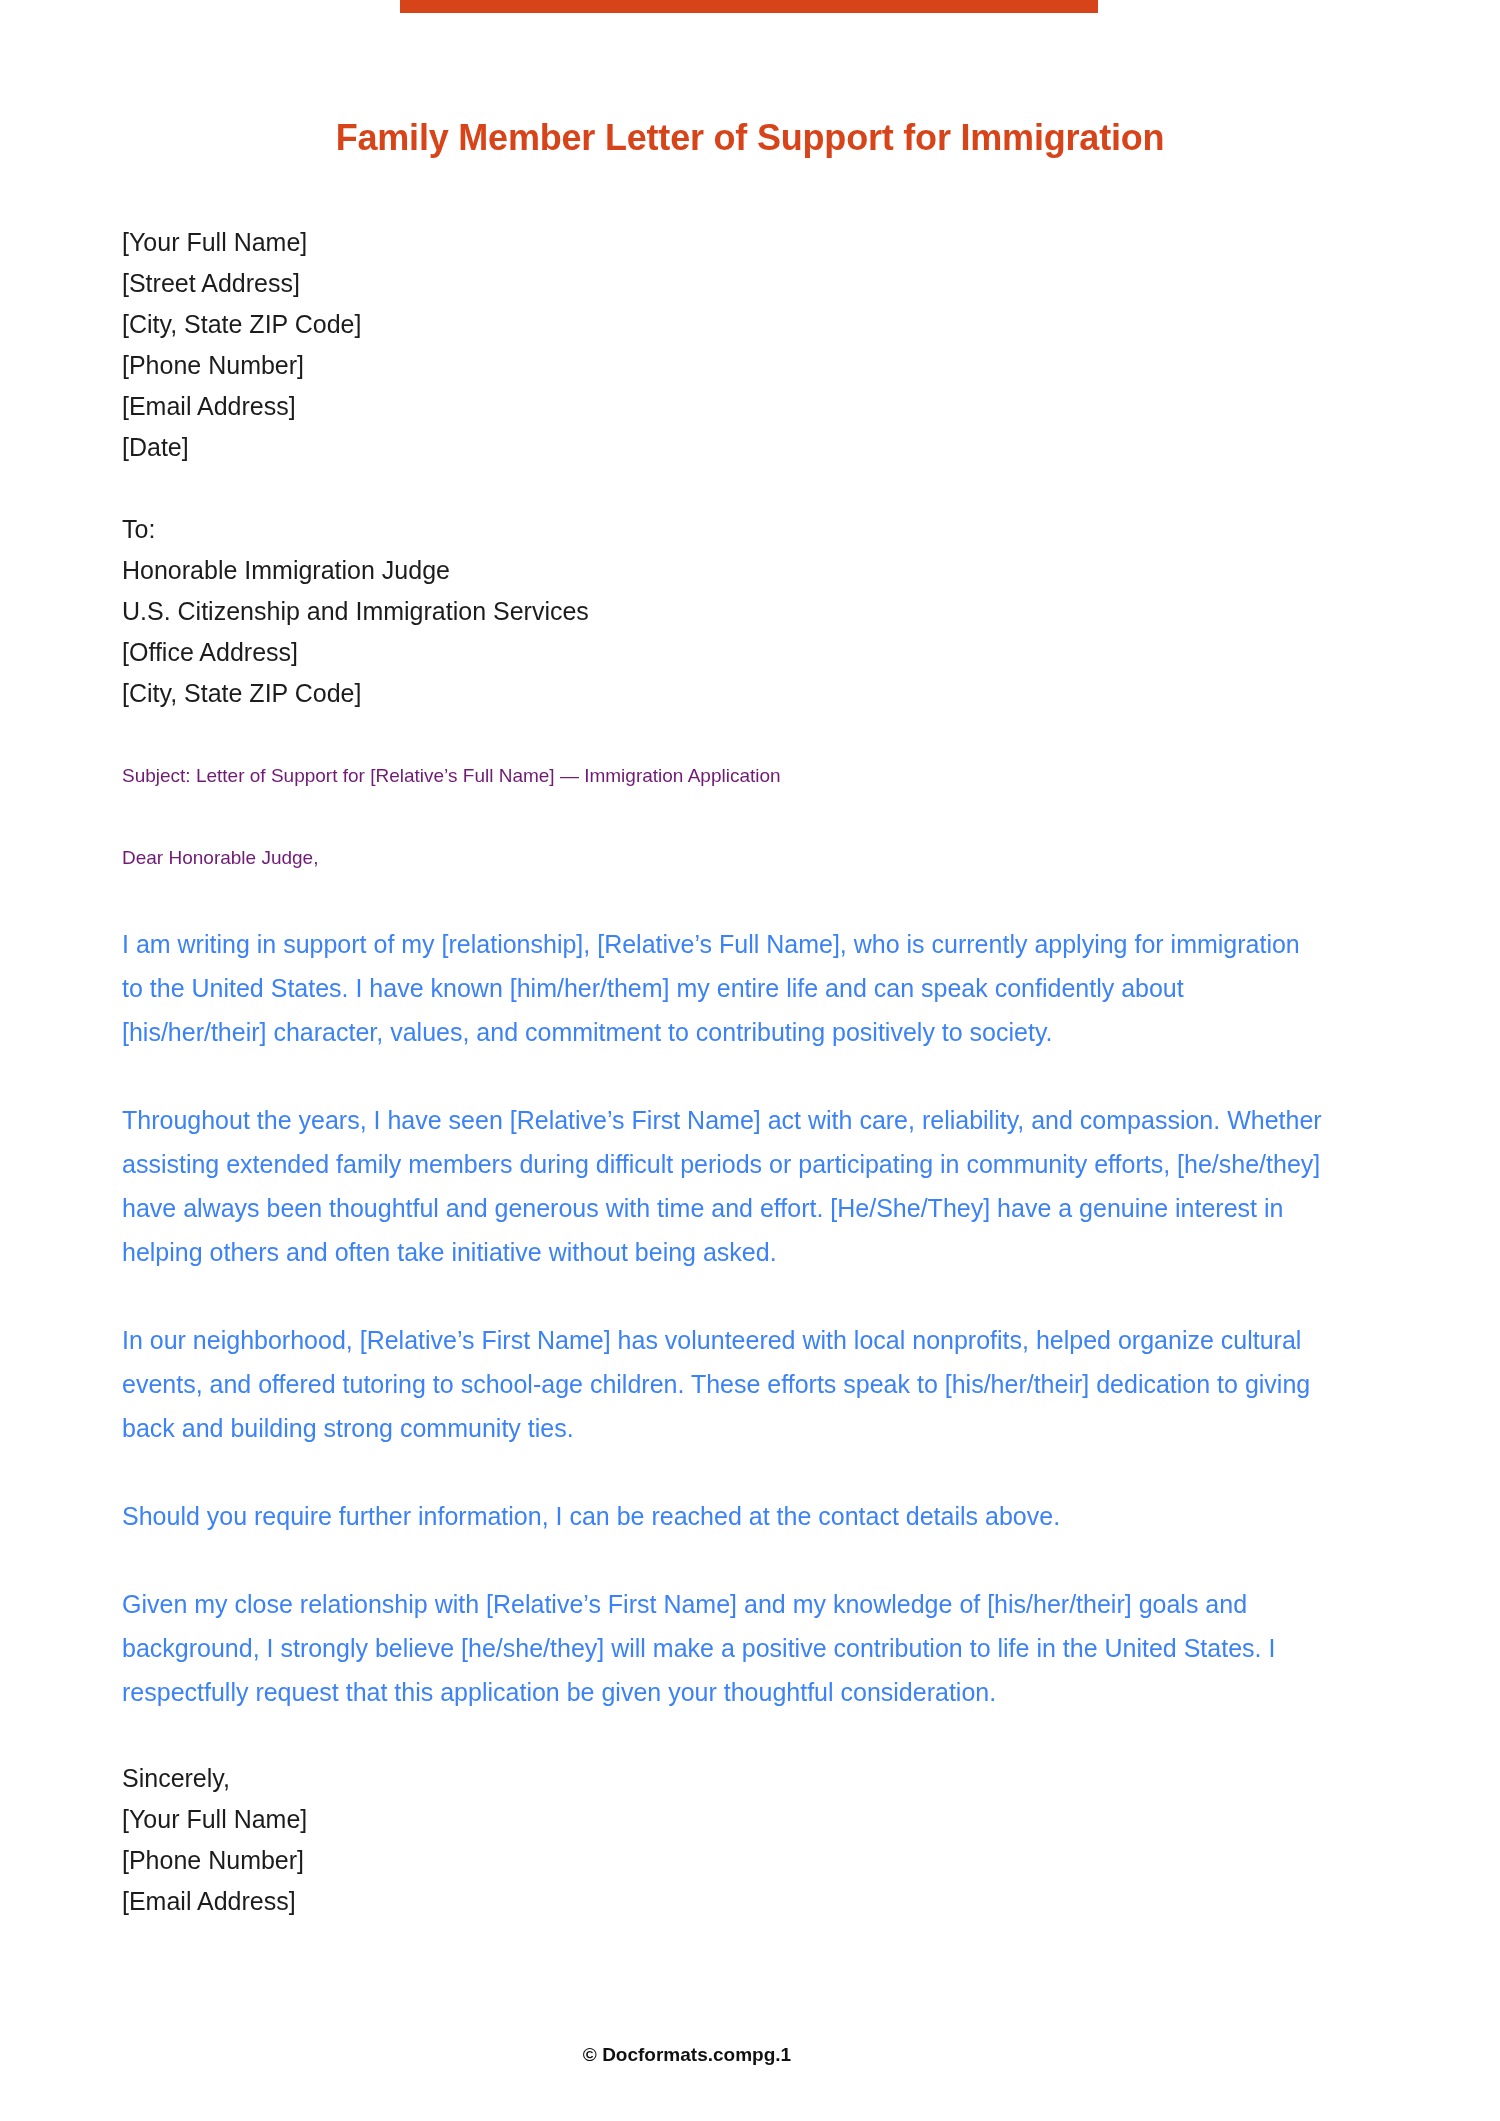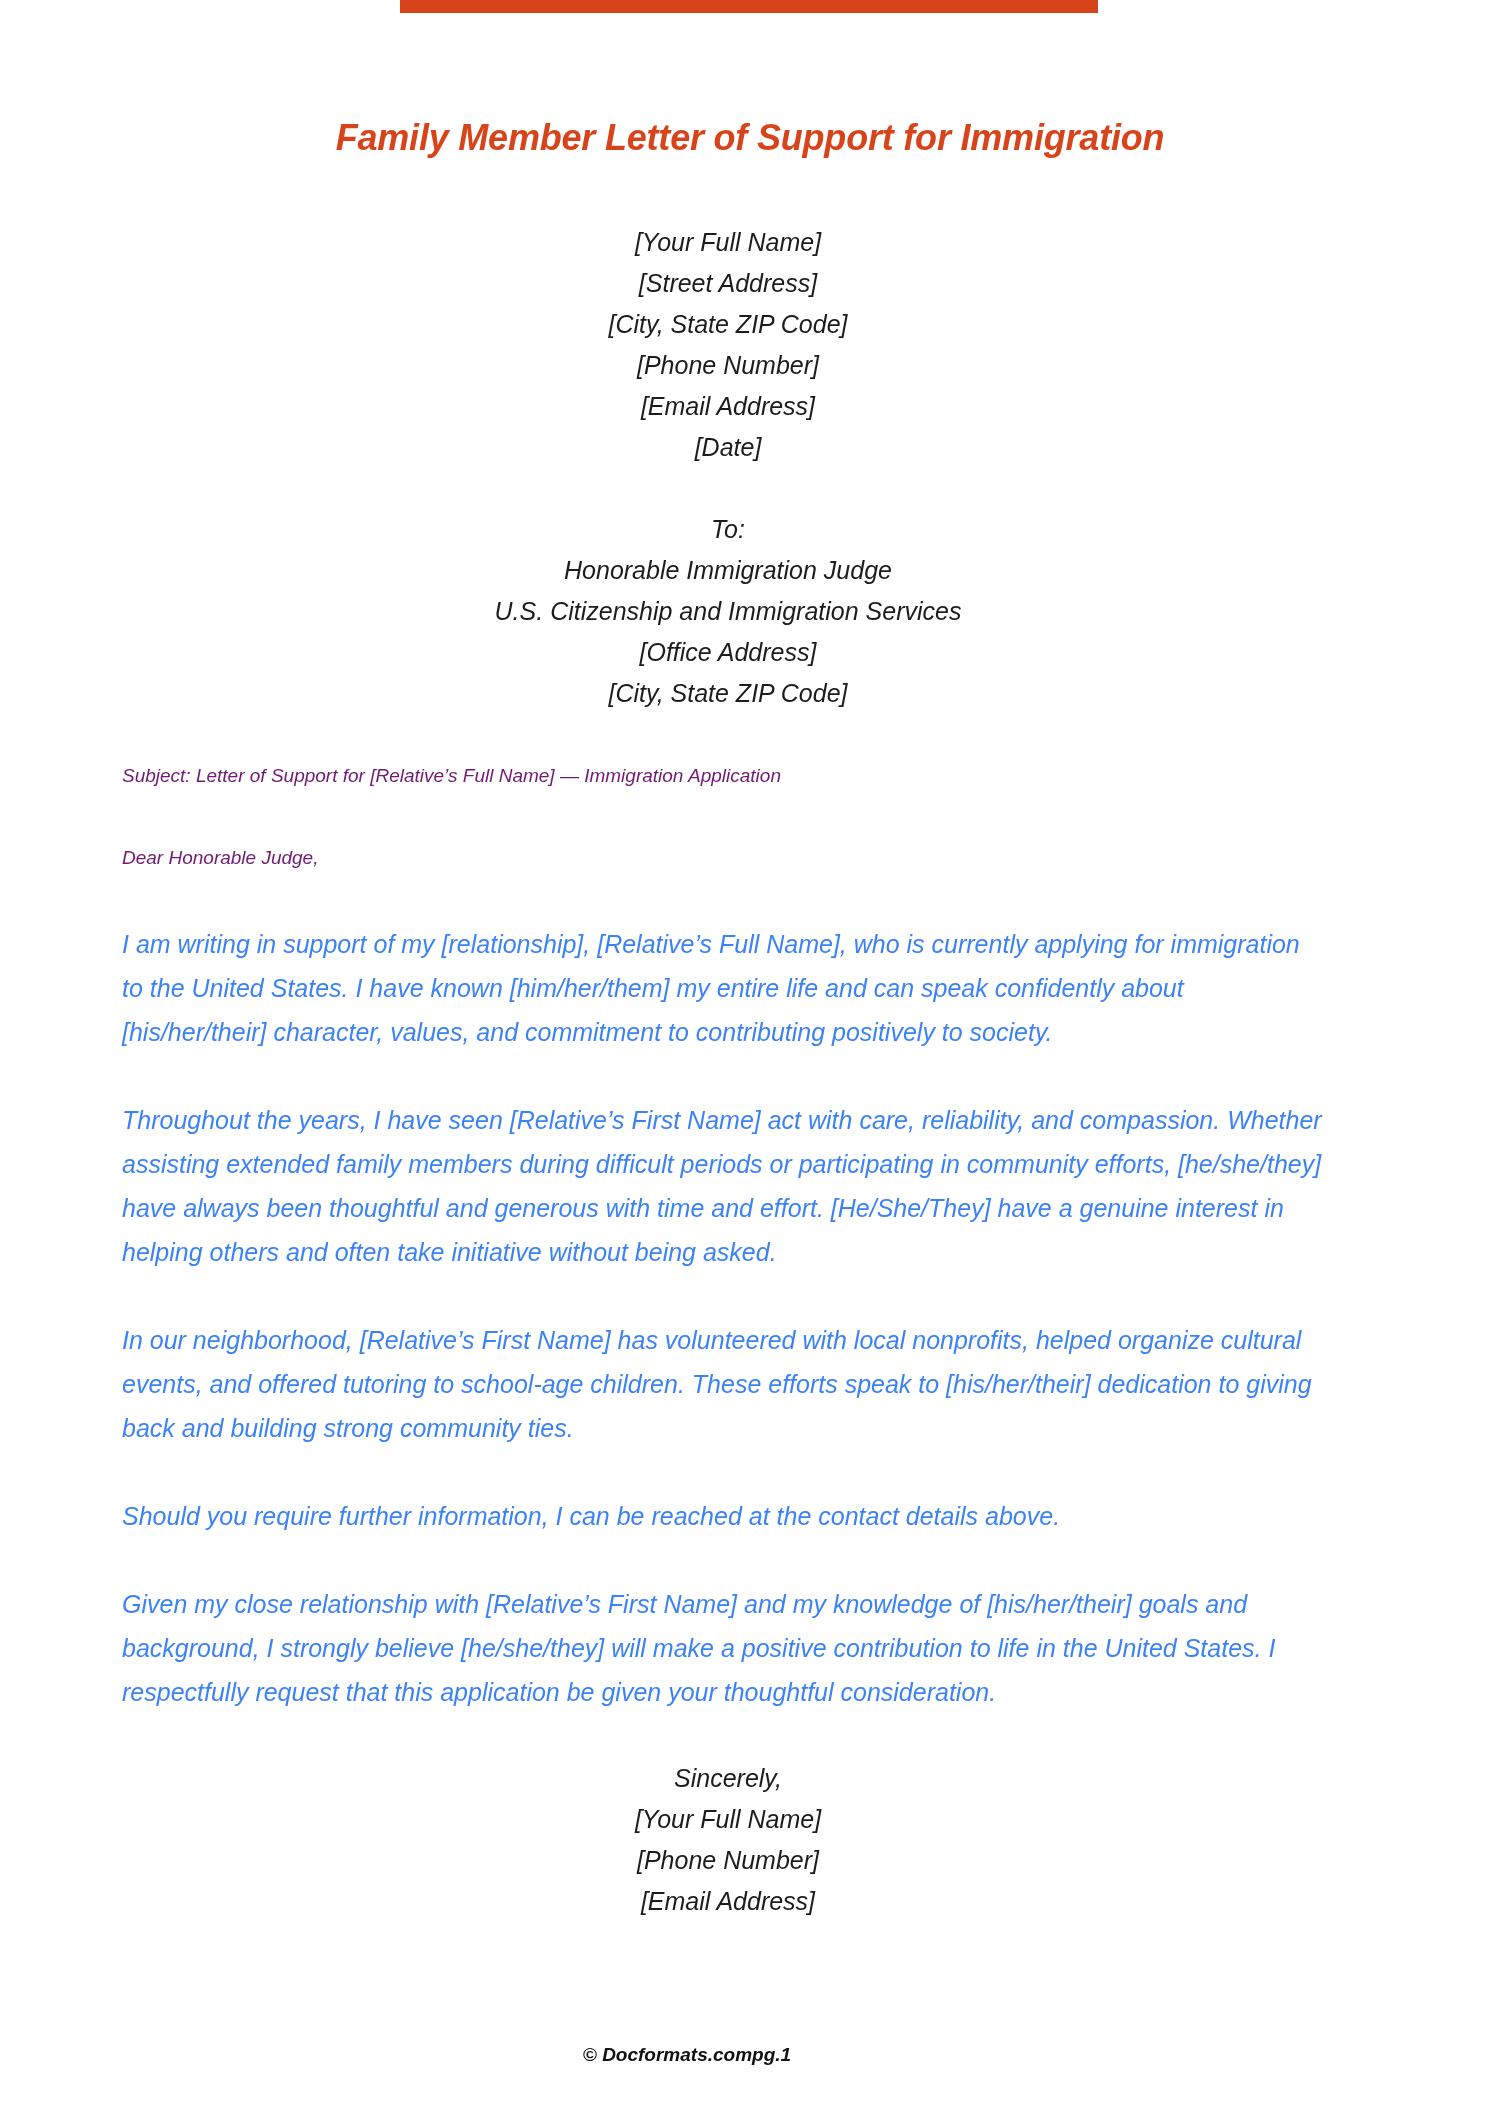--- a/index.html
+++ b/index.html
@@ -15,21 +15,20 @@
     color: #1a1a1a;
     overflow: hidden;
   }
 
   .page {
     position: relative;
     width: 1500px;
     height: 1710px;
     background: #ffffff;
     box-sizing: border-box;
-    font-style: italic;
   }
 
   
   .accent-bar {
     position: absolute;
     left: 400px;
     top: 0;
     width: 698px;
     height: 13px;
     background: #D8441A;
@@ -55,21 +54,20 @@
     left: 122px;
     top: 222px;
     width: 1212px;
   }
 
   .line {
     font-size: 25px;
     line-height: 41px;
     color: #1c1c1c;
     white-space: pre;
-    text-align: center;
   }
 
   .block {
     margin: 0;
     padding: 0;
   }
 
   .gap-sm { height: 41px; }
   .gap-md { height: 44px; }
 

